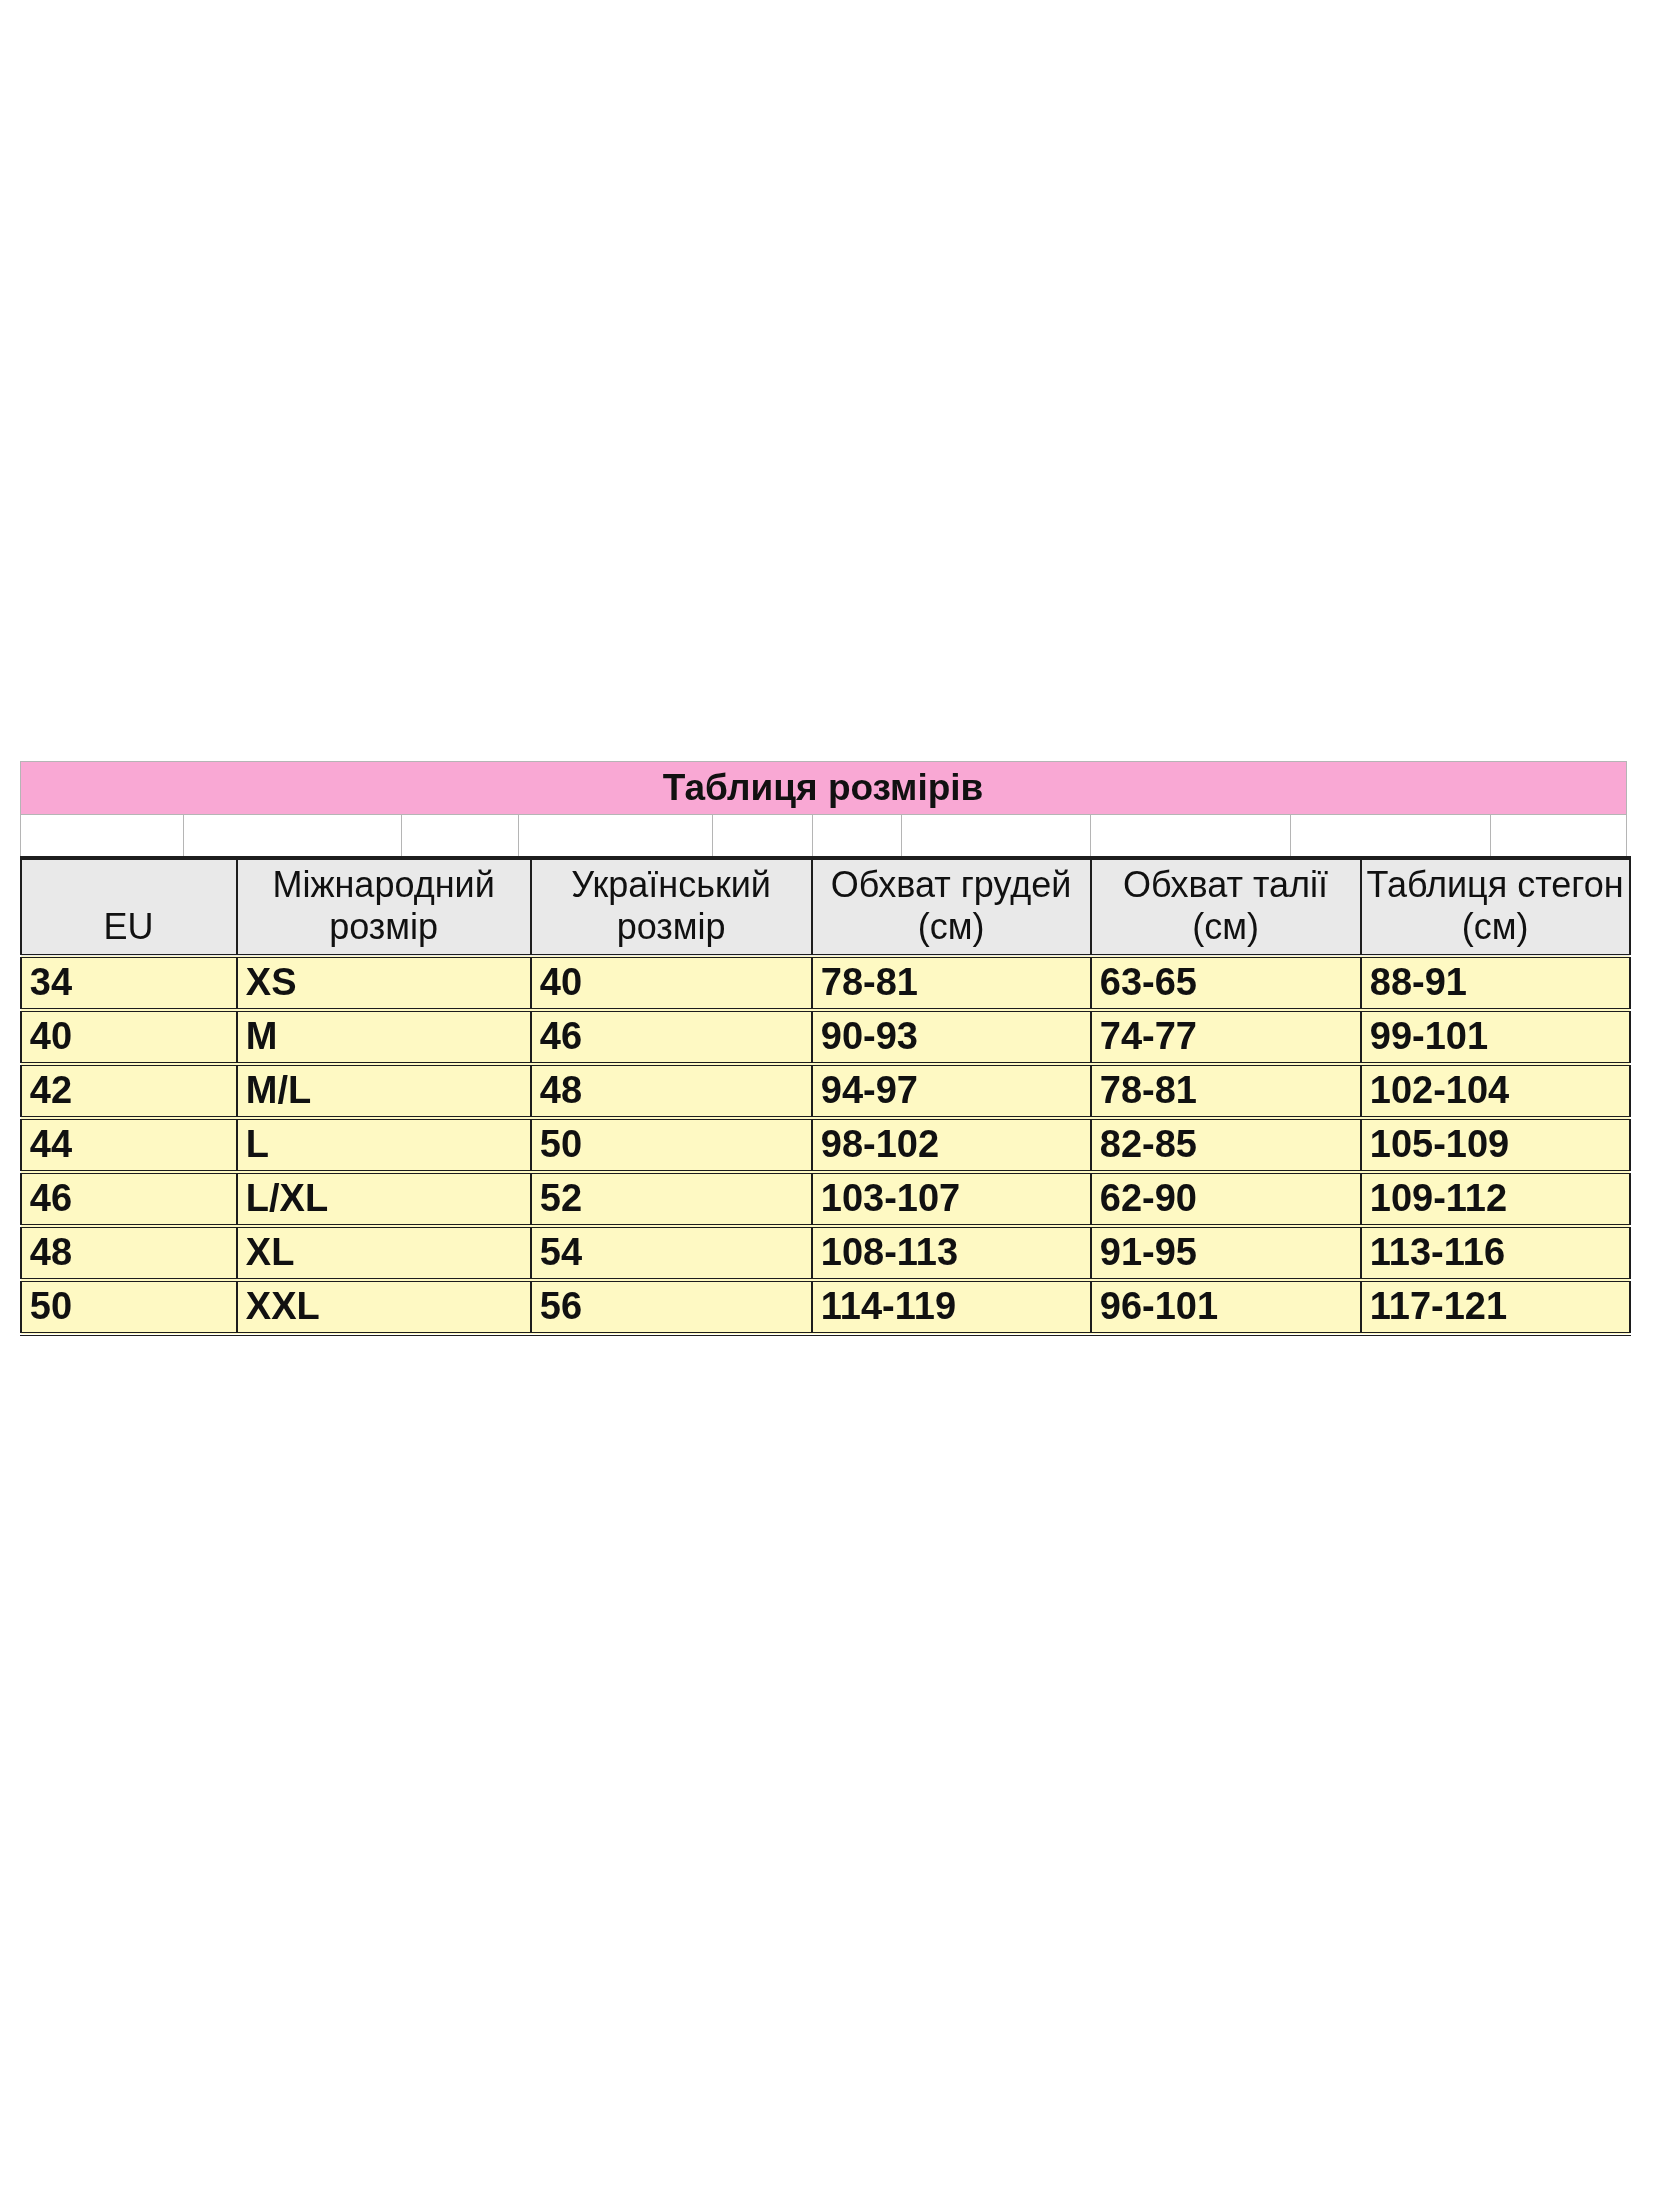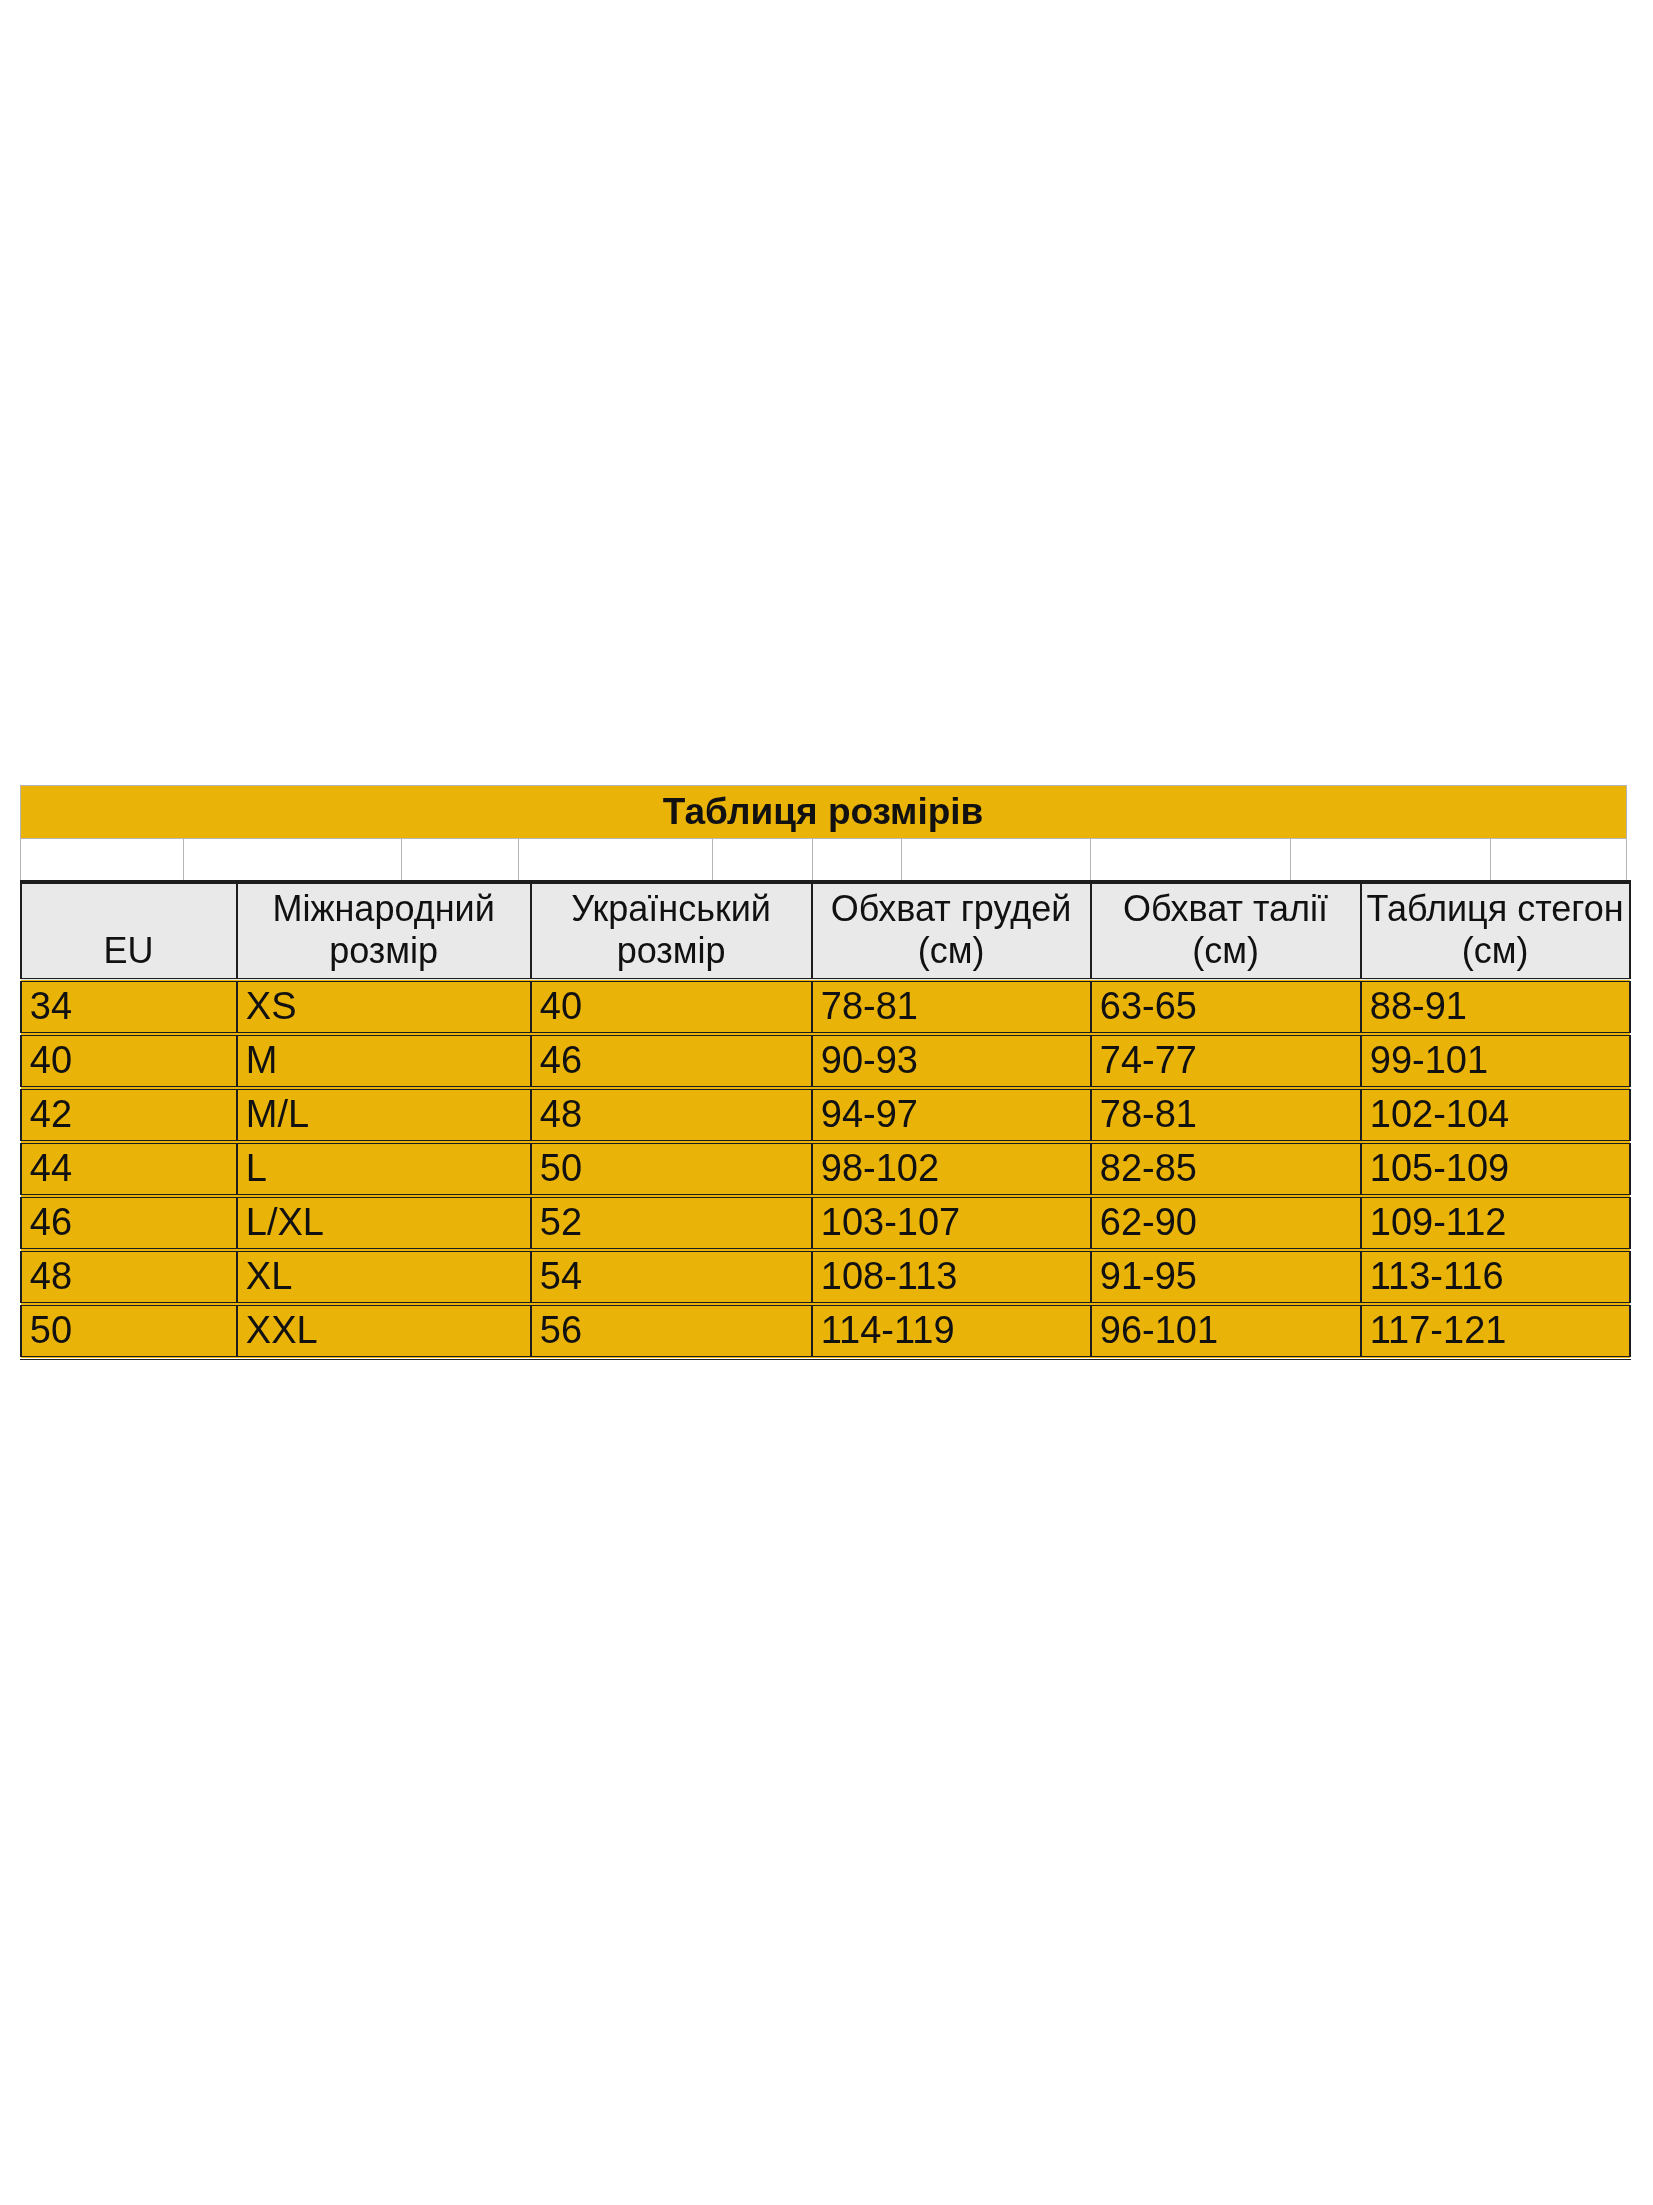--- a/index.html
+++ b/index.html
@@ -19,28 +19,27 @@
     left: 19.6px;
     top: 761px;
     width: 1607px;
   }
   
   .title-row {
     box-sizing: border-box;
     height: 53px;
     border: 1.6px solid #b5b5b5;
     border-bottom: none;
-    background: #eab308;
+    background: #f9a8d4;
     display: flex;
     align-items: center;
     justify-content: center;
     font-size: 37px;
     font-weight: bold;
     letter-spacing: 0px;
-    margin-top: 24px;
   }
   .spacer-row {
     box-sizing: border-box;
     height: 42px;
     border-top: 1.6px solid #b5b5b5;
     border-left: 1.6px solid #b5b5b5;
     border-right: 1.6px solid #b5b5b5;
     background: #ffffff;
     position: relative;
   }
@@ -71,30 +70,31 @@
     font-size: 36px;
     line-height: 42px;
     font-weight: normal;
     text-align: center;
     vertical-align: bottom;
     padding: 0 4.9px 6.5px 4.9px;
   }
   table.size-table td {
     box-sizing: border-box;
     height: 54px;
-    background: #eab308;
+    background: #fef9c3;
     border: 2.5px solid #1d1d1d;
     border-top: 4.9px double #1d1d1d;
     border-bottom: 4.9px double #1d1d1d;
     font-size: 38px;
     line-height: 1;
     text-align: left;
     vertical-align: middle;
     padding: 0 3.3px 1.6px 8.2px;
     white-space: nowrap;
+    font-weight: bold;
   }
 </style>
 </head>
 <body>
 
 <div class="sheet">
 
   <div class="title-row">Таблиця розмірів</div>
 
   <div class="spacer-row" id="spacer-row">

